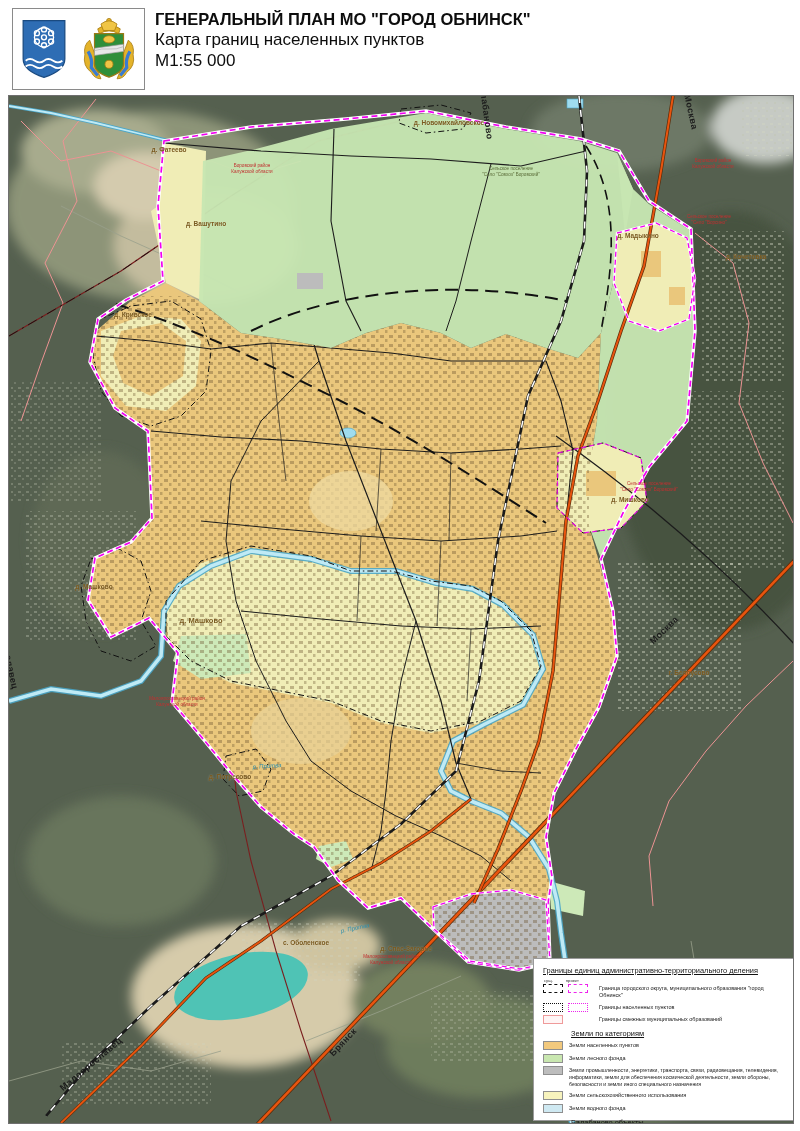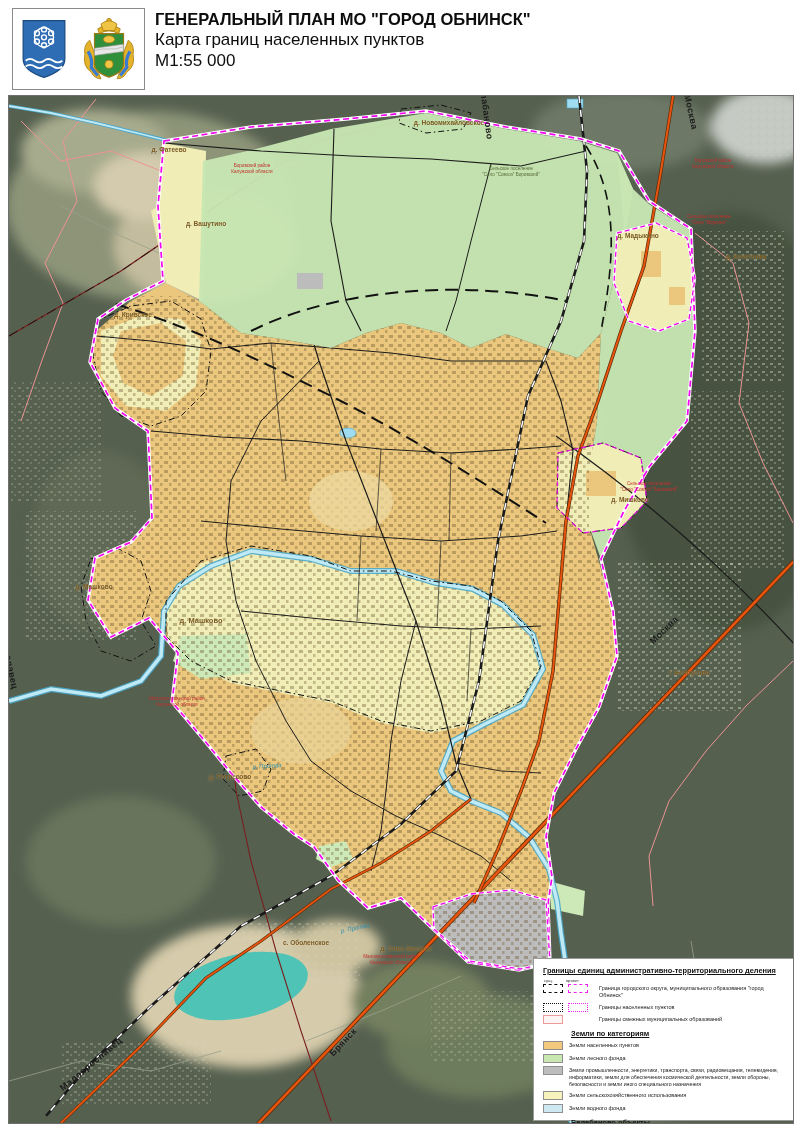--- a/index.html
+++ b/index.html
@@ -13,21 +13,21 @@
   .map{position:absolute;left:8px;top:95px;width:784px;height:1027px;overflow:hidden;border:1px solid #6f6f6f;background:#55604f;}
   .map svg.base{position:absolute;left:0;top:0;}
   .lbl{position:absolute;transform:translate(-50%,-50%);white-space:nowrap;pointer-events:none;}
   .lbl-set{font-size:6.5px;color:#7a5a1f;font-weight:bold;text-shadow:0 0 2px rgba(255,255,255,.35);}
   .lbl-road{font-size:9px;color:#1c1c1c;font-weight:bold;letter-spacing:.5px;}
   .lbl-river{font-size:6px;color:#2d8fae;font-style:italic;}
   .lbl-note{font-size:4.6px;color:#c03030;line-height:1.25;text-align:center;white-space:pre-line;}
   .lbl-note.olive{color:#5a6b38;}
   
   .legend{position:absolute;left:524px;top:862px;width:262px;height:163px;background:#ffffff;border:1px solid #9a9a9a;padding:7px 8px 6px 9px;box-sizing:border-box;}
-  .lg-h1{font-size:7.4px;font-weight:bold;color:#111;text-decoration:underline;margin:0 0 3px 0;}
+  .lg-h1{font-size:7.4px;font-weight:normal;color:#111;text-decoration:underline;margin:0 0 3px 0;}
   .lg-h1.mt{margin-top:5px;padding-left:28px;}
   .lg-cols{display:flex;gap:13px;font-size:4.2px;color:#333;margin:0 0 1px 1px;}
   .lg-row{display:flex;align-items:flex-start;margin:0 0 3.5px 0;}
   .lg-row .lg-txt{font-size:5.5px;color:#1a1a1a;line-height:1.3;margin-left:6px;padding-top:1px;}
   .sym{width:20px;height:9px;box-sizing:border-box;margin-right:5px;flex:0 0 auto;background:#fff;}
   .sym-dashdot-black{border:1.6px dashed #111;}
   .sym-dashdot-mag{border:1.6px dashed #ee22ee;}
   .sym-dot-black{border:1.4px dotted #111;}
   .sym-dot-mag{border:1.4px dotted #ee22ee;}
   .sym-adj{border:1.2px solid #ef9a9a;background:#fff5f5;}

